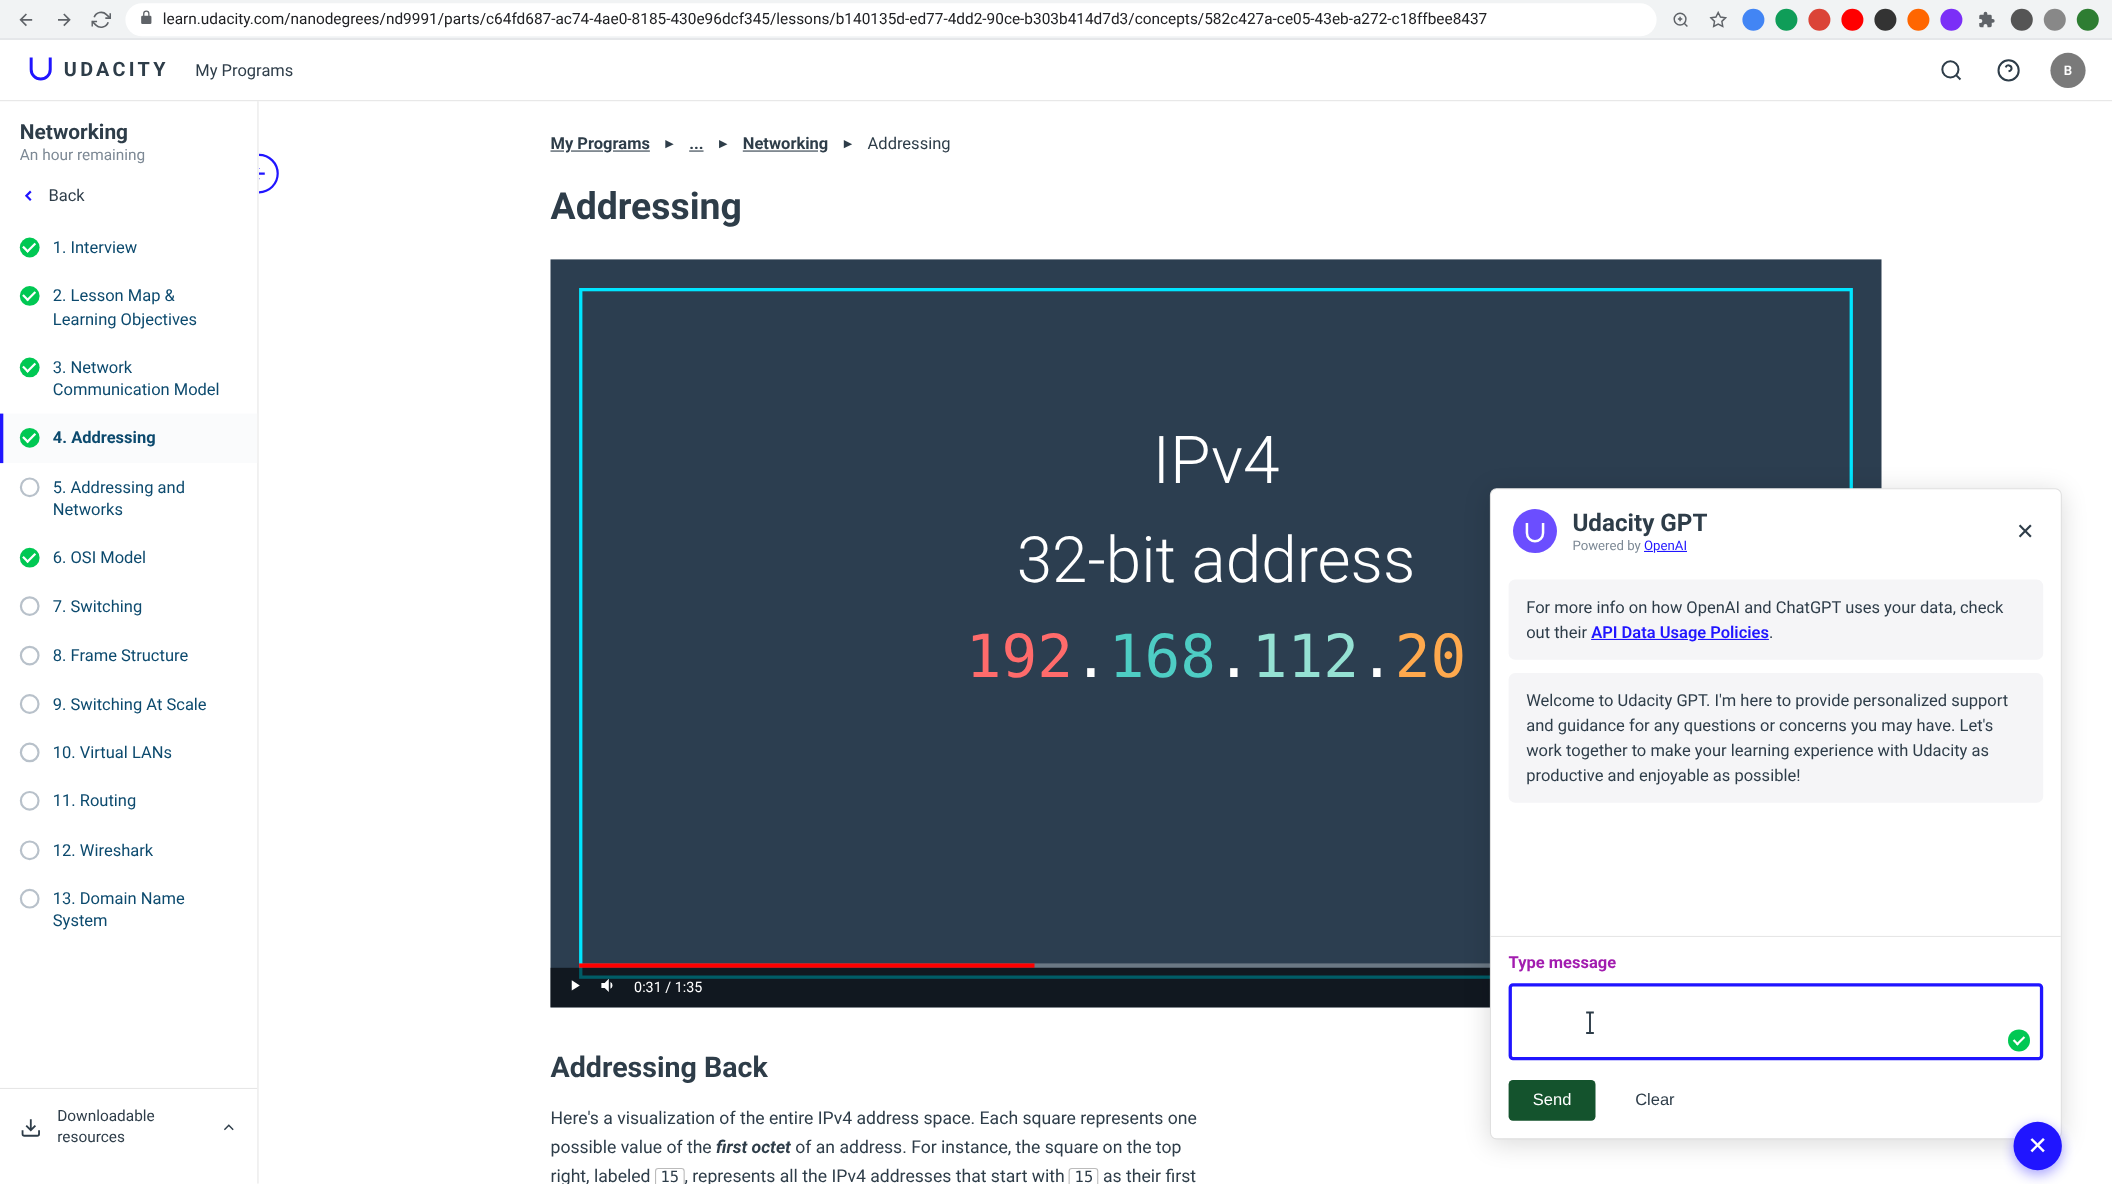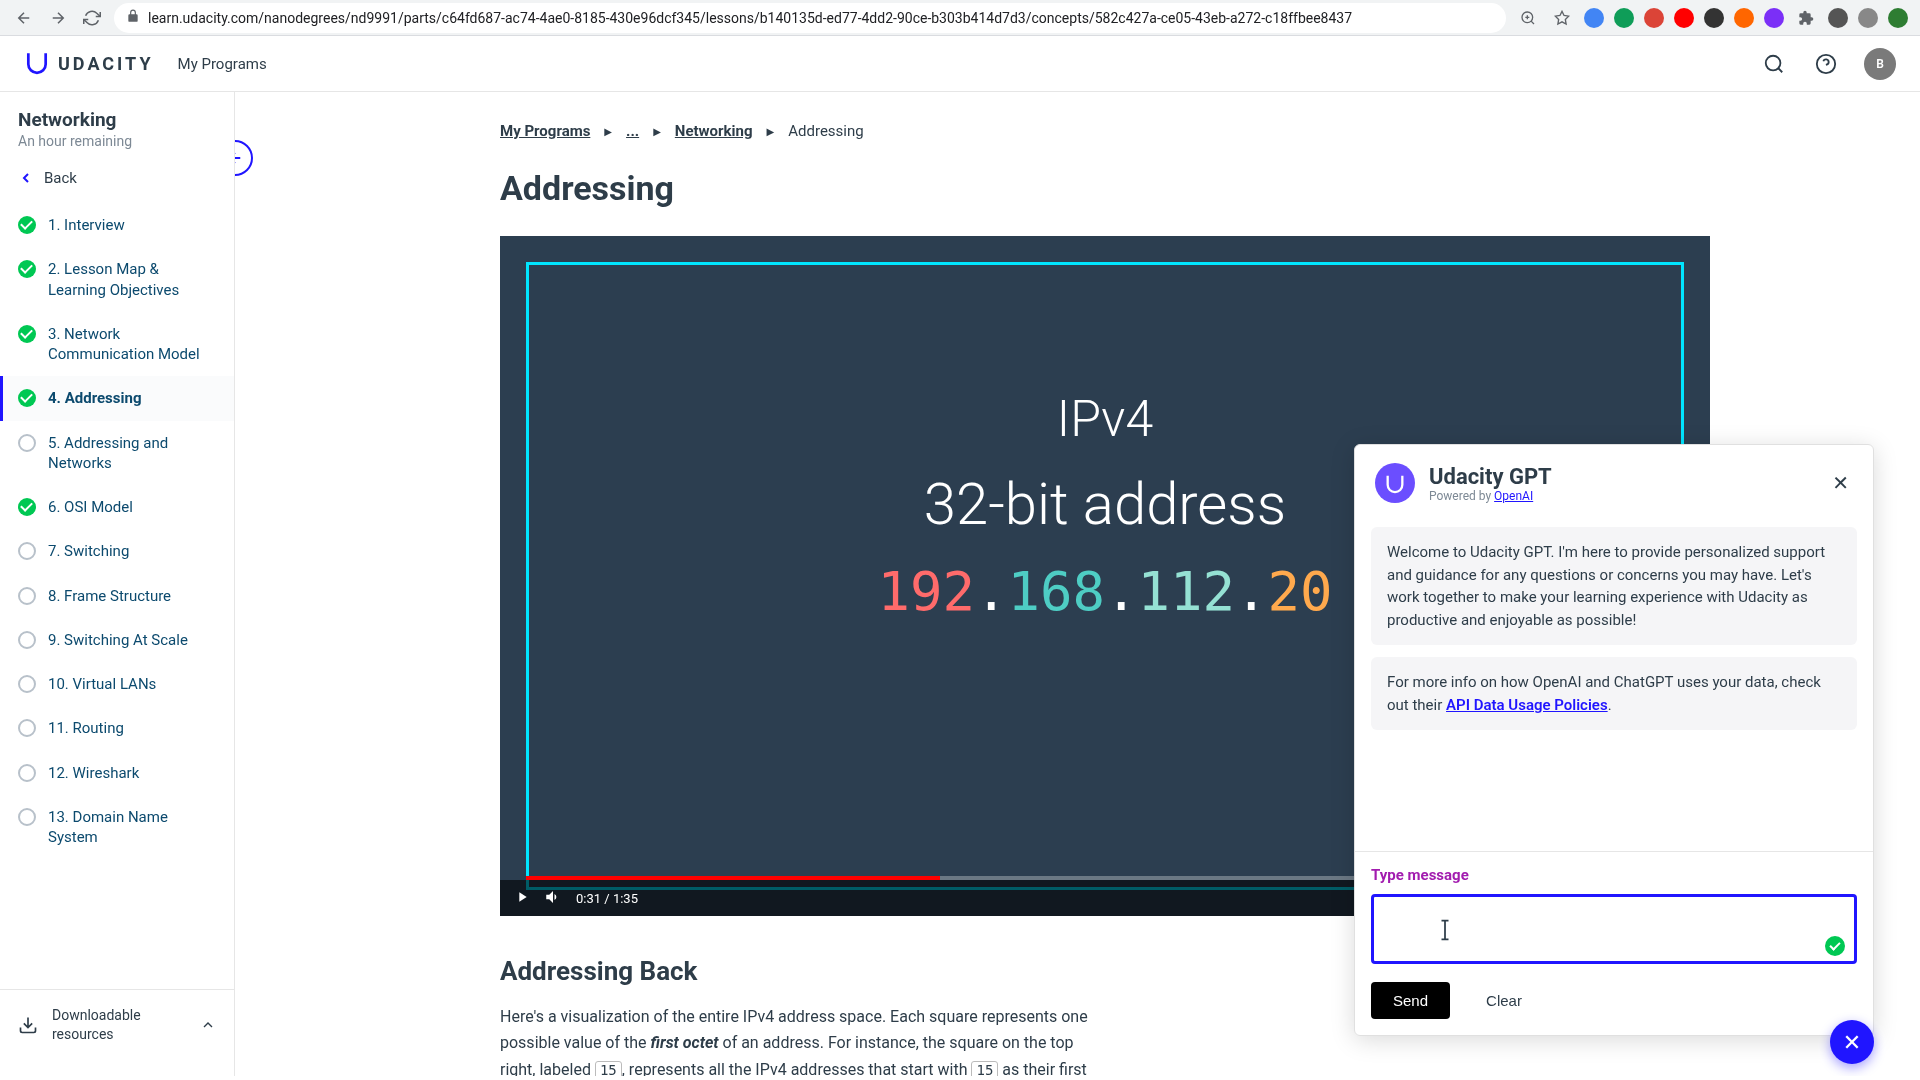--- a/index.html
+++ b/index.html
@@ -45,21 +45,21 @@
 .collapse-btn { position: absolute; left: -18px; top: 48px; width: 36px; height: 36px; border: 2px solid #2015ff; border-radius: 50%; background: #fff; display: flex; align-items: center; justify-content: center; color: #2015ff; cursor: pointer; z-index: 5; }
 .main-inner { padding: 30px 60px 30px 265px; max-width: 1480px; }
 .breadcrumb { display: flex; align-items: center; gap: 14px; font-size: 15px; color: #2e3d49; margin-bottom: 28px; }
 .breadcrumb .bc-link { text-decoration: underline; font-weight: 700; cursor: pointer; }
 .breadcrumb .bc-sep { font-size: 10px; }
 .page-title { font-size: 34px; font-weight: 700; color: #2e3d49; margin-bottom: 28px; }
 
 .video { width: 1210px; height: 680px; background: #2c3e50; position: relative; }
 .video-frame { position: absolute; inset: 26px; border: 3px solid #00e5ff; }
 .video-content { position: absolute; inset: 0; display: flex; flex-direction: column; align-items: center; justify-content: center; gap: 22px; padding-bottom: 140px; }
-.vc-t1 { color: #fff; font-size: 50px; font-weight: 300; }
+.vc-t1 { color: #fff; font-size: 60px; font-weight: 300; }
 .vc-t2 { color: #fff; font-size: 58px; font-weight: 300; }
 .vc-ip { font-size: 54px; font-weight: 400; font-family: monospace; }
 .vc-ip .o1 { color: #ff6b6b; } .vc-ip .o2 { color: #4ecdc4; } .vc-ip .o3 { color: #95e1d3; } .vc-ip .o4 { color: #ffa94d; } .vc-ip .dot { color: #fff; }
 .video-progress { position: absolute; bottom: 36px; left: 26px; right: 0; height: 4px; background: rgba(255,255,255,0.3); }
 .video-progress-fill { height: 4px; background: #ff0000; width: 35%; }
 .video-controls { position: absolute; bottom: 0; left: 0; right: 0; height: 36px; background: rgba(0,0,0,0.6); display: flex; align-items: center; gap: 14px; padding: 0 14px; color: #fff; font-size: 13px; }
 
 .section-title { font-size: 26px; font-weight: 700; color: #2e3d49; margin-top: 40px; margin-bottom: 18px; }
 .body-text { font-size: 16px; color: #2e3d49; line-height: 1.65; max-width: 590px; }
 .body-text .ital { font-style: italic; font-weight: bold; }
@@ -79,21 +79,21 @@
 .chat-msg a { color: #2015ff; font-weight: 600; text-decoration: underline; }
 .chat-input-area { border-top: 1px solid #e6e6e6; padding: 14px 16px 16px; }
 .chat-label { font-size: 15px; font-weight: 700; color: #a21caf; margin-bottom: 10px; }
 .chat-textbox { width: 100%; border: 3px solid #2015ff; border-radius: 4px; height: 70px; padding: 10px 40px 10px 12px; font-size: 15px; resize: none; outline: none; position: relative; }
 .chat-input-wrap { position: relative; }
 .input-badge { position: absolute; right: 12px; bottom: 12px; width: 20px; height: 20px; border-radius: 50%; background: #00c853; display: flex; align-items: center; justify-content: center; }
 .input-badge::after { content: ""; width: 4px; height: 8px; border: solid #fff; border-width: 0 2px 2px 0; transform: rotate(45deg); margin-top: -2px; }
 .cursor-icon { position: absolute; left: 60px; top: 20px; pointer-events: none; }
 .chat-actions { display: flex; gap: 14px; margin-top: 14px; }
 .btn { padding: 10px 22px; border-radius: 4px; font-size: 15px; cursor: pointer; border: none; }
-.btn-send { background: #000000; color: #fff; }
+.btn-send { background: #14532d; color: #fff; }
 .btn-clear { background: transparent; color: #2e3d49; }
 
 .fab { position: absolute; right: 46px; bottom: 12px; width: 44px; height: 44px; border-radius: 50%; background: #2015ff; color: #fff; display: flex; align-items: center; justify-content: center; cursor: pointer; font-size: 22px; box-shadow: 0 4px 12px rgba(32,21,255,0.4); z-index: 11; }
 </style>
 </head>
 <body>
 
 <div class="browser-bar">
   <div class="nav-btn">
       <svg width="18" height="18" viewBox="0 0 24 24" fill="none" stroke="currentColor" stroke-width="2">
@@ -303,24 +303,24 @@
               <path d="M4 4v10a8 8 0 0016 0V4"></path>
             </svg>
           </div>
         <div>
           <div class="chat-title">Udacity GPT</div>
           <div class="chat-sub"><span>Powered by </span><a>OpenAI</a></div>
         </div>
         <div class="chat-close">✕</div>
       </div>
       <div class="chat-body">
-        <div class="chat-msg">Welcome to Udacity GPT. I'm here to provide personalized support and guidance for any questions or concerns you may have. Let's work together to make your learning experience with Udacity as productive and enjoyable as possible!</div>
         <div class="chat-msg">
           <span>For more info on how OpenAI and ChatGPT uses your data, check out their </span><a>API Data Usage Policies</a><span>.</span>
         </div>
+        <div class="chat-msg">Welcome to Udacity GPT. I'm here to provide personalized support and guidance for any questions or concerns you may have. Let's work together to make your learning experience with Udacity as productive and enjoyable as possible!</div>
       </div>
       <div class="chat-input-area">
         <div class="chat-label">Type message</div>
         <div class="chat-input-wrap">
           <textarea class="chat-textbox" style=""></textarea>
           <div class="input-badge"></div>
           <svg class="cursor-icon" width="28" height="32" viewBox="0 0 24 24" fill="none" stroke="#2e3d49" stroke-width="1.5">
               <path d="M12 4v16M9 4h6M9 20h6"></path>
             </svg>
         </div>

